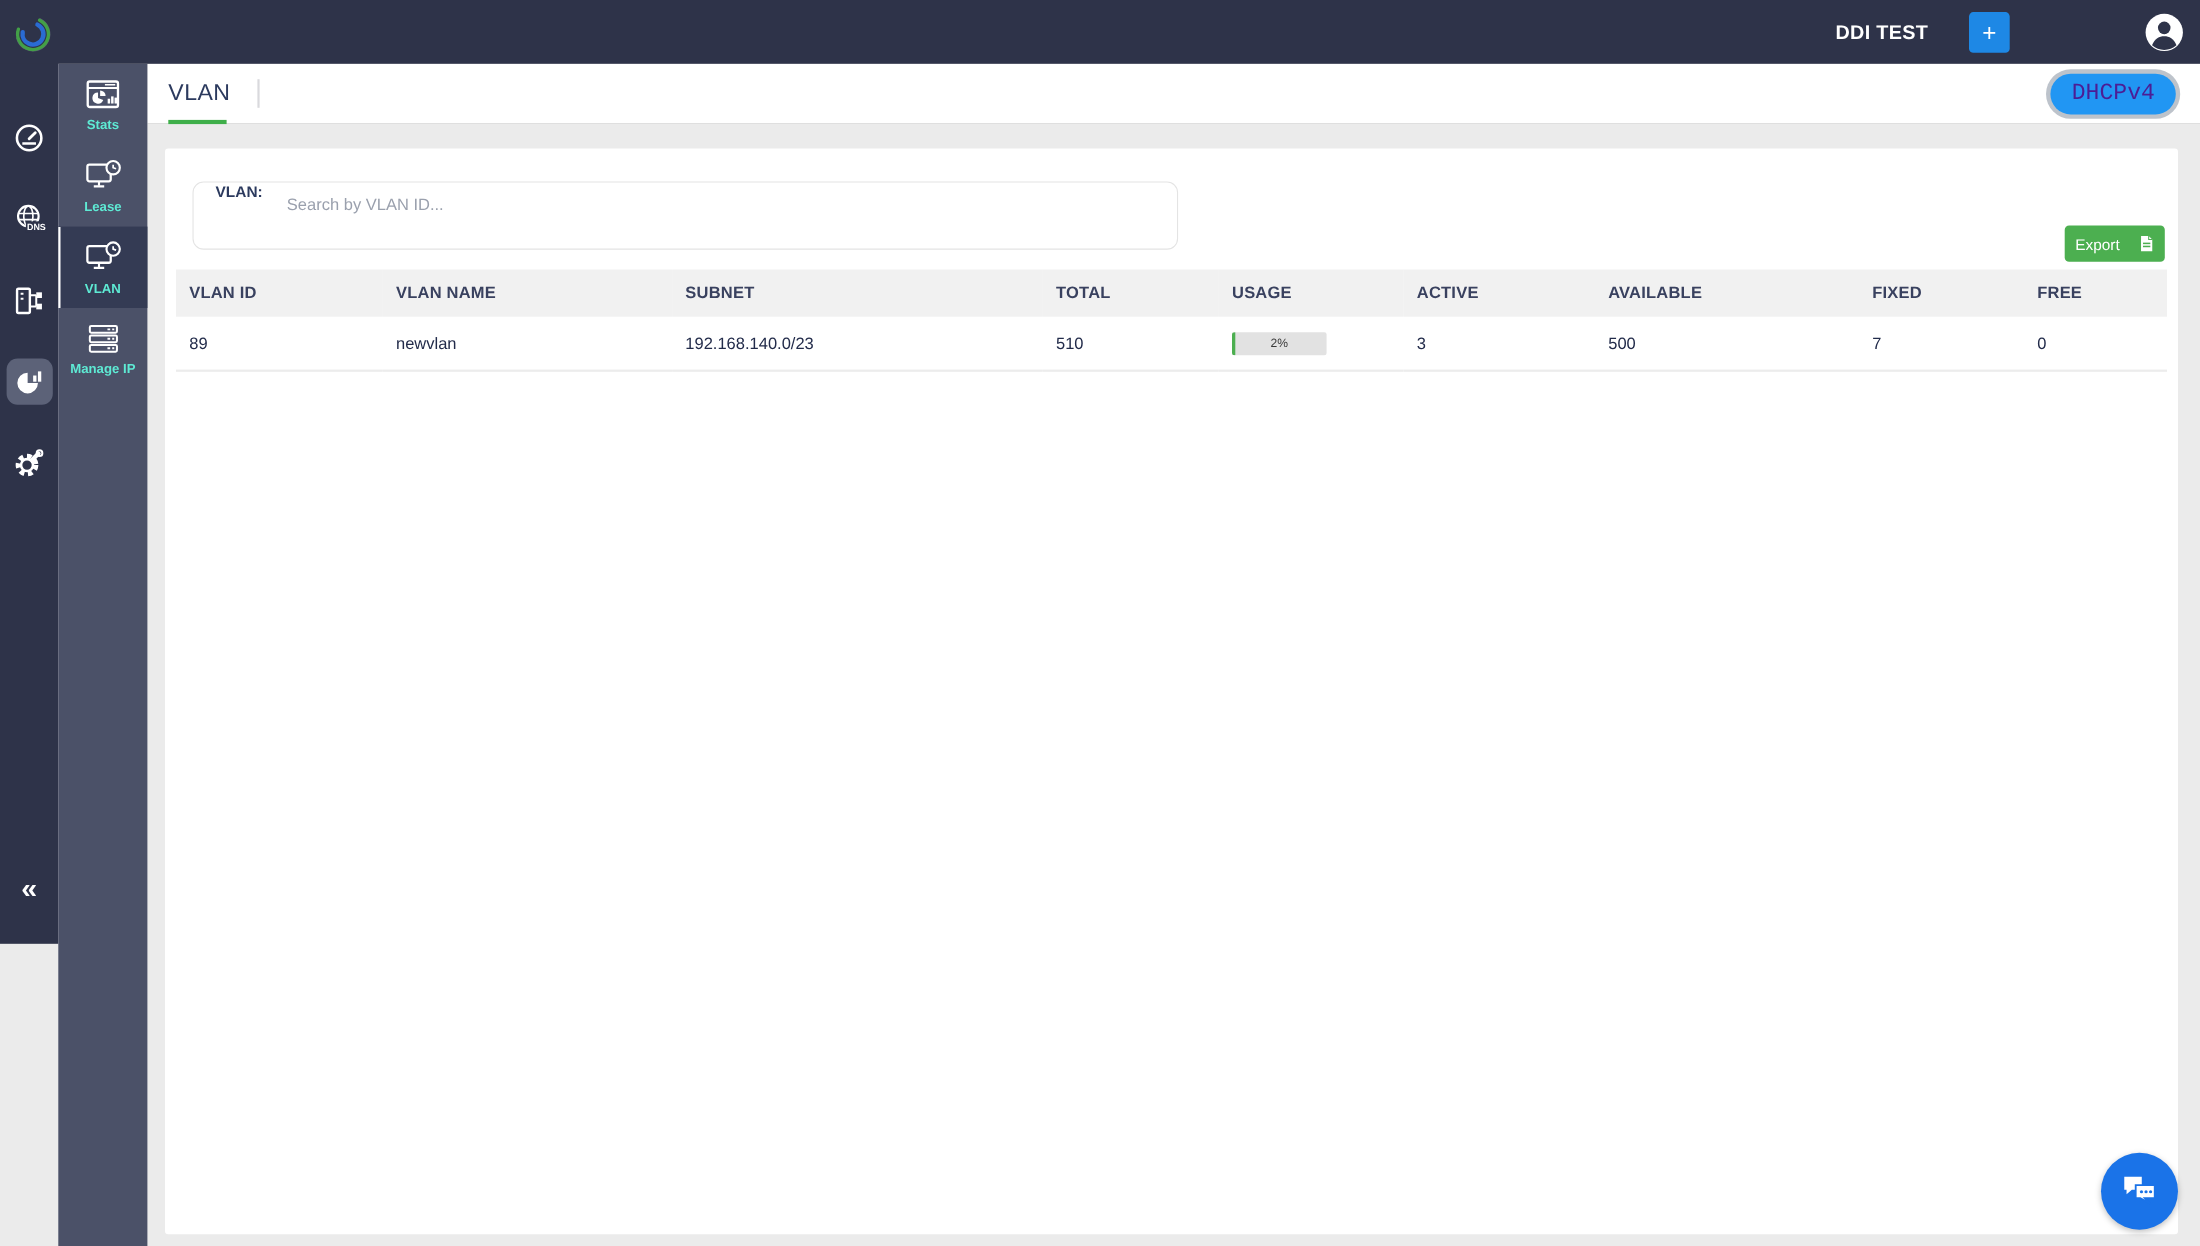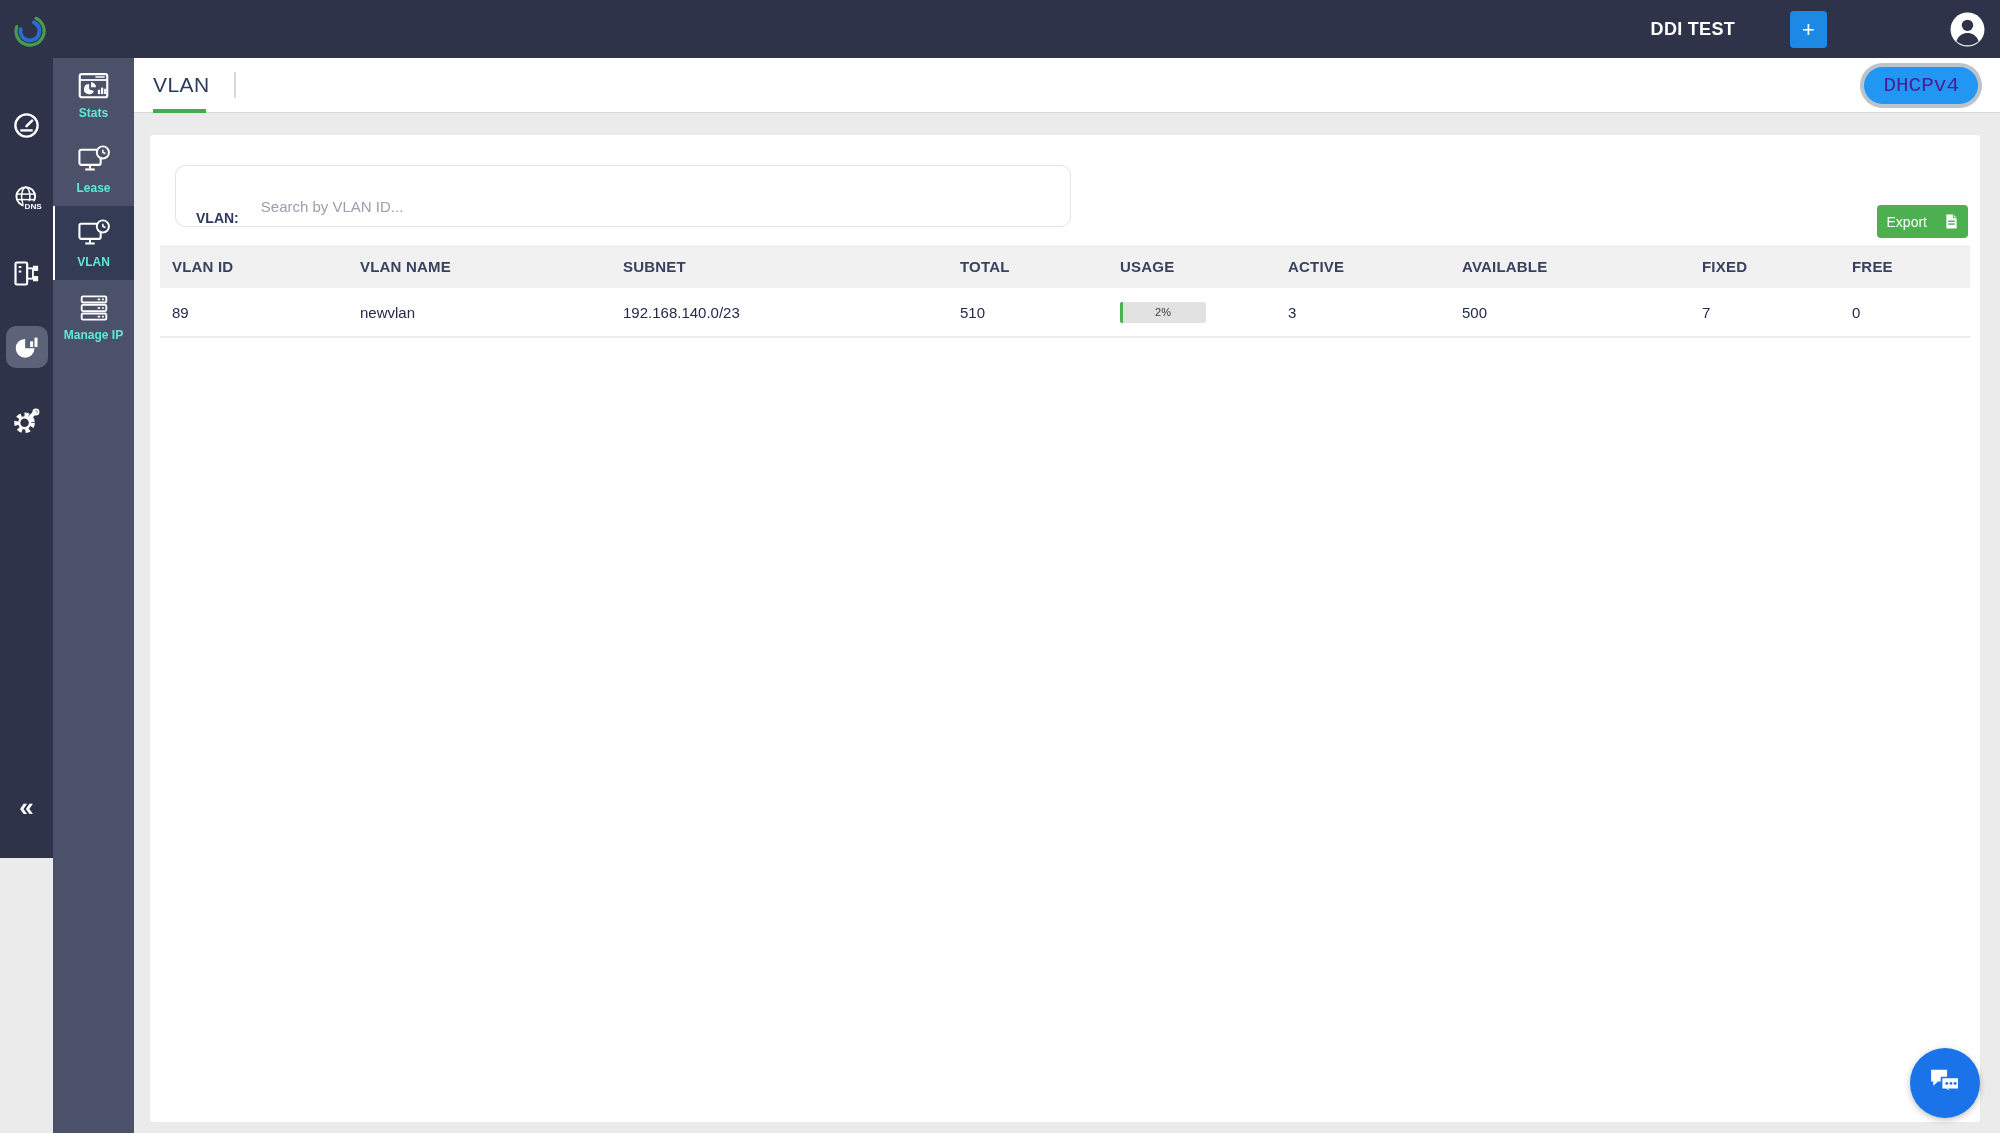--- a/index.html
+++ b/index.html
@@ -11,21 +11,21 @@
     overflow:hidden;
     color:#222b4a;
   }
   
   .topbar {
     position:absolute; left:0; top:0; width:2000px; height:58px;
     background:#2e3349; z-index:6;
   }
   .logo { position:absolute; left:8px; top:7px; width:44px; height:44px; }
   .topbar-title {
-    position:absolute; right:265px; top:0; height:58px;
+    position:absolute; right:247px; top:0; height:58px;
     display:flex; align-items:center;
     color:#ffffff; font-size:18px; font-weight:bold; letter-spacing:0.3px;
   }
   .add-btn {
     position:absolute; right:173px; top:11px; width:37px; height:37px;
     background:#1e88e5; border:none; border-radius:4px;
     color:#fff; font-size:22px; line-height:35px; text-align:center; cursor:pointer;
   }
   .avatar-btn {
     position:absolute; right:14px; top:11px; width:37px; height:37px;
@@ -95,21 +95,21 @@
   }
   .content { position:relative; width:100%; height:1020px; background:#ebebeb; }
   .card {
     position:absolute; left:16px; top:22px; width:1830px; height:987px;
     background:#ffffff; border-radius:3px;
   }
   
   .search-box {
     position:absolute; left:25px; top:30px; width:896px; height:62px;
     border:1px solid #e4e4e4; border-radius:10px;
-    display:flex; align-items:flex-end; padding-left:20px; background:#fff;
+    display:flex; align-items:flex-start; padding-left:20px; background:#fff;
   }
   .search-label { font-size:14px; font-weight:bold; color:#2c3a5e; }
   .search-input {
     border:none; outline:none; margin-left:22px; flex:1; height:40px;
     font-size:15px; color:#333; background:transparent;
     font-family:"Liberation Sans", sans-serif;
   }
   .search-input::placeholder { color:#9aa0ad; opacity:1; }
   
   .export-btn {

